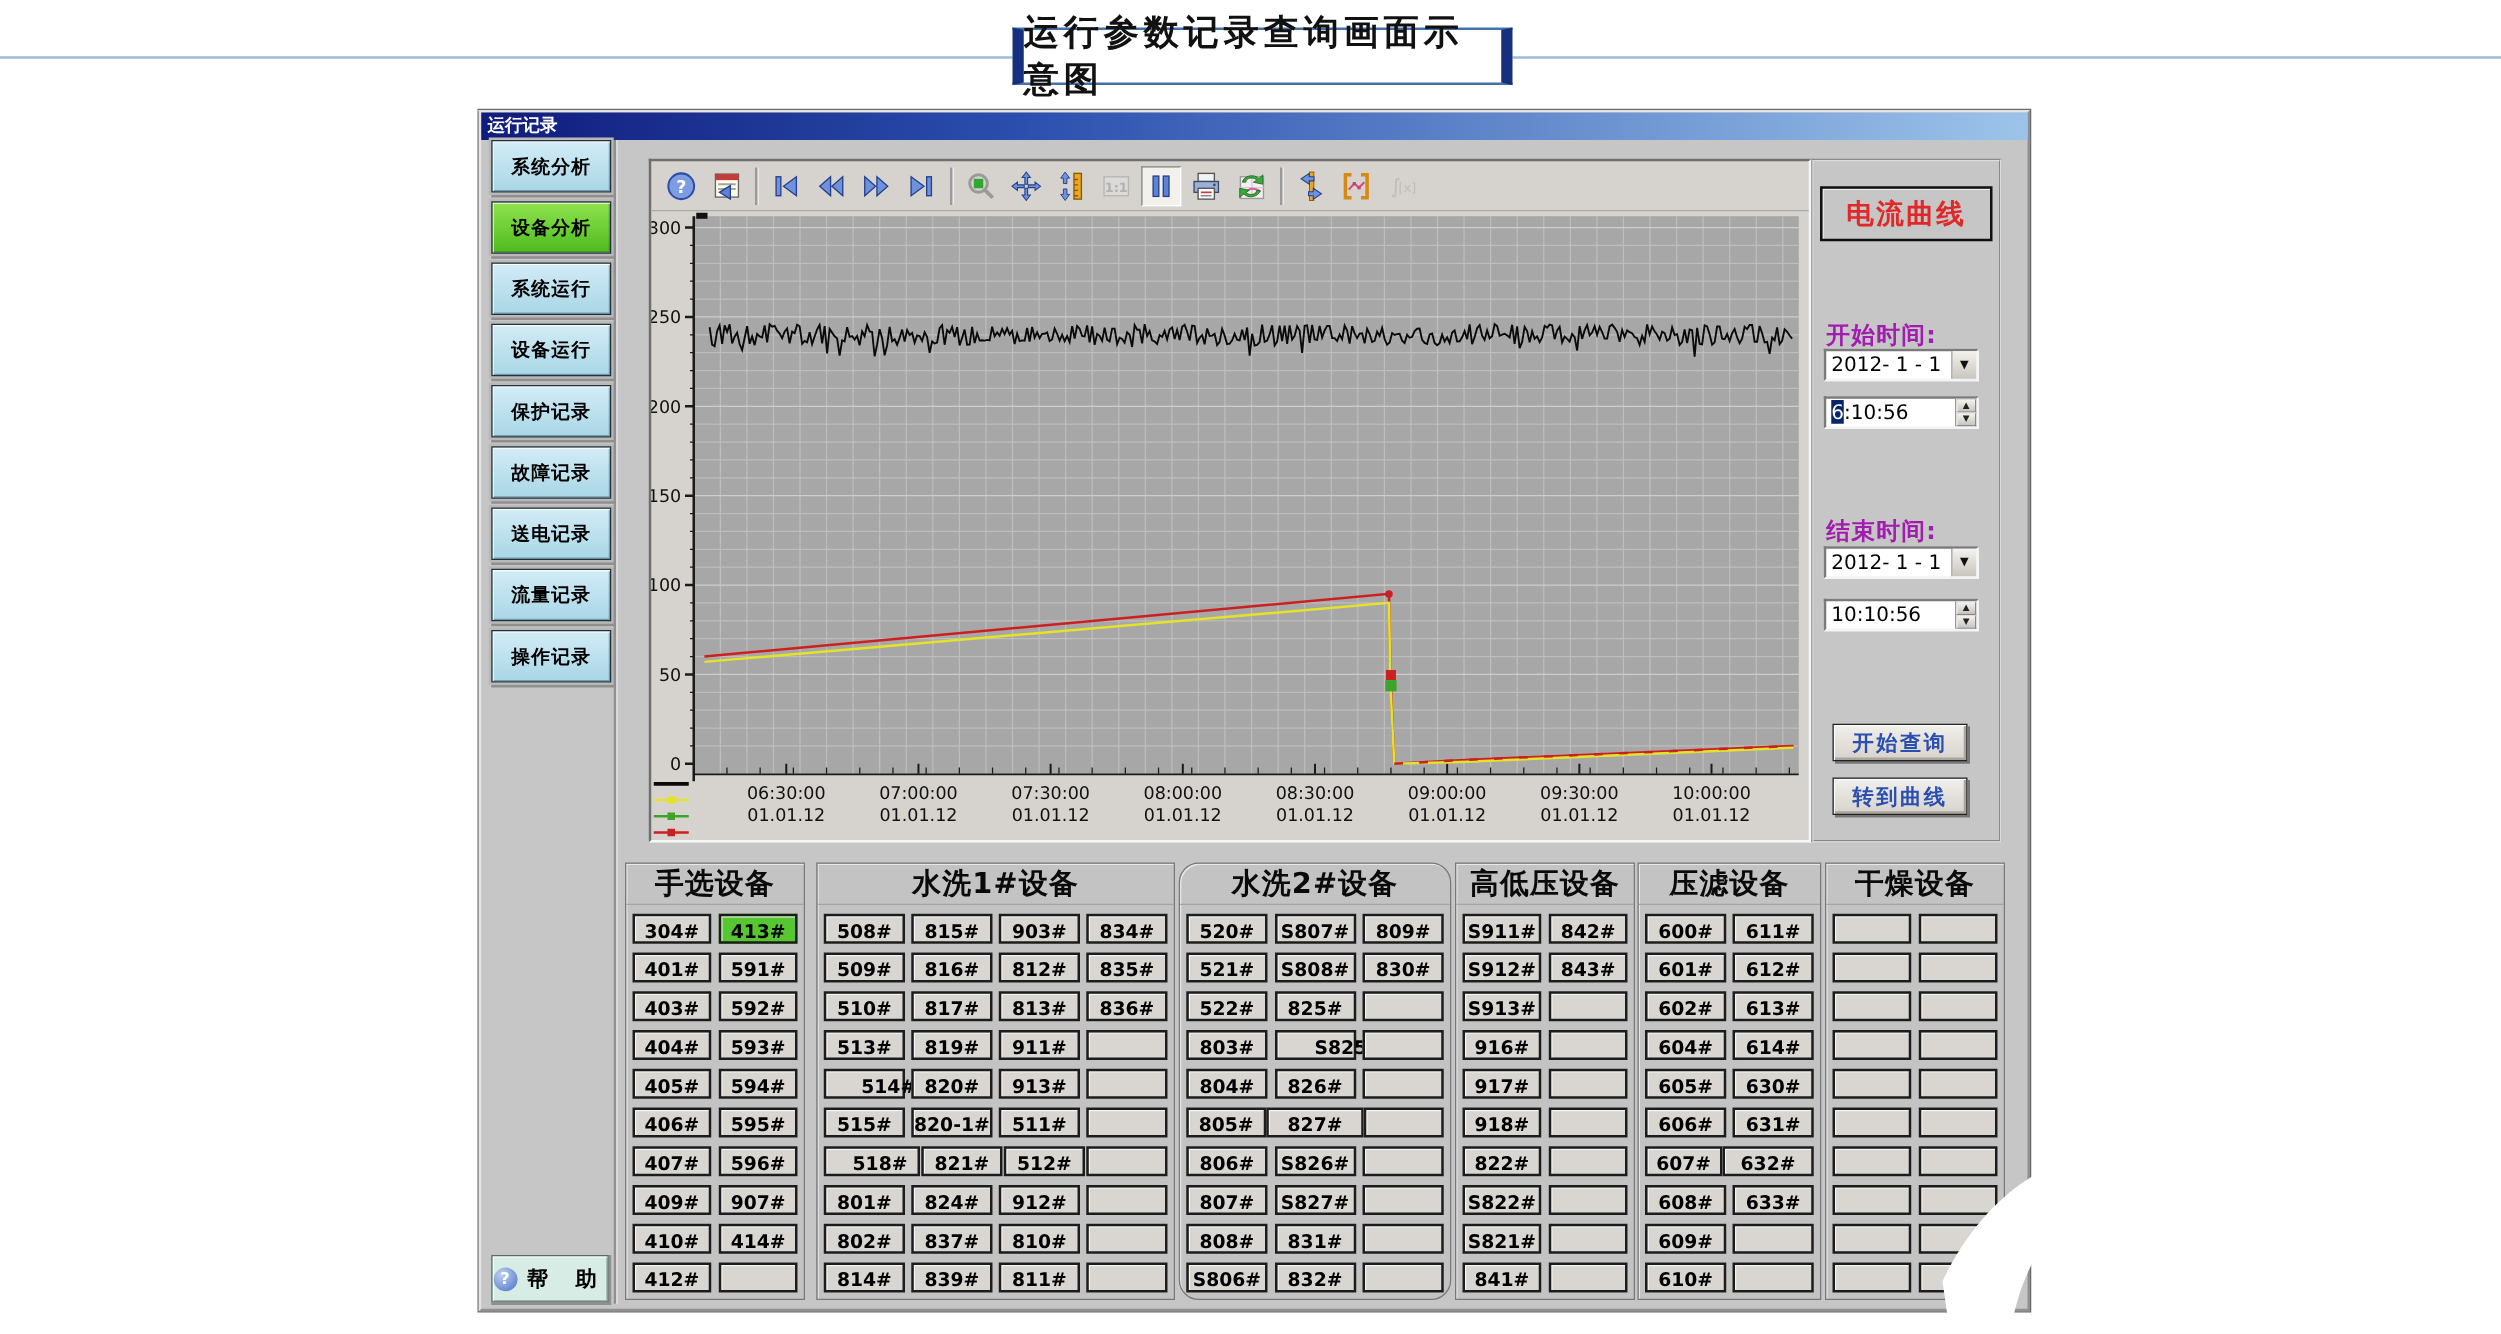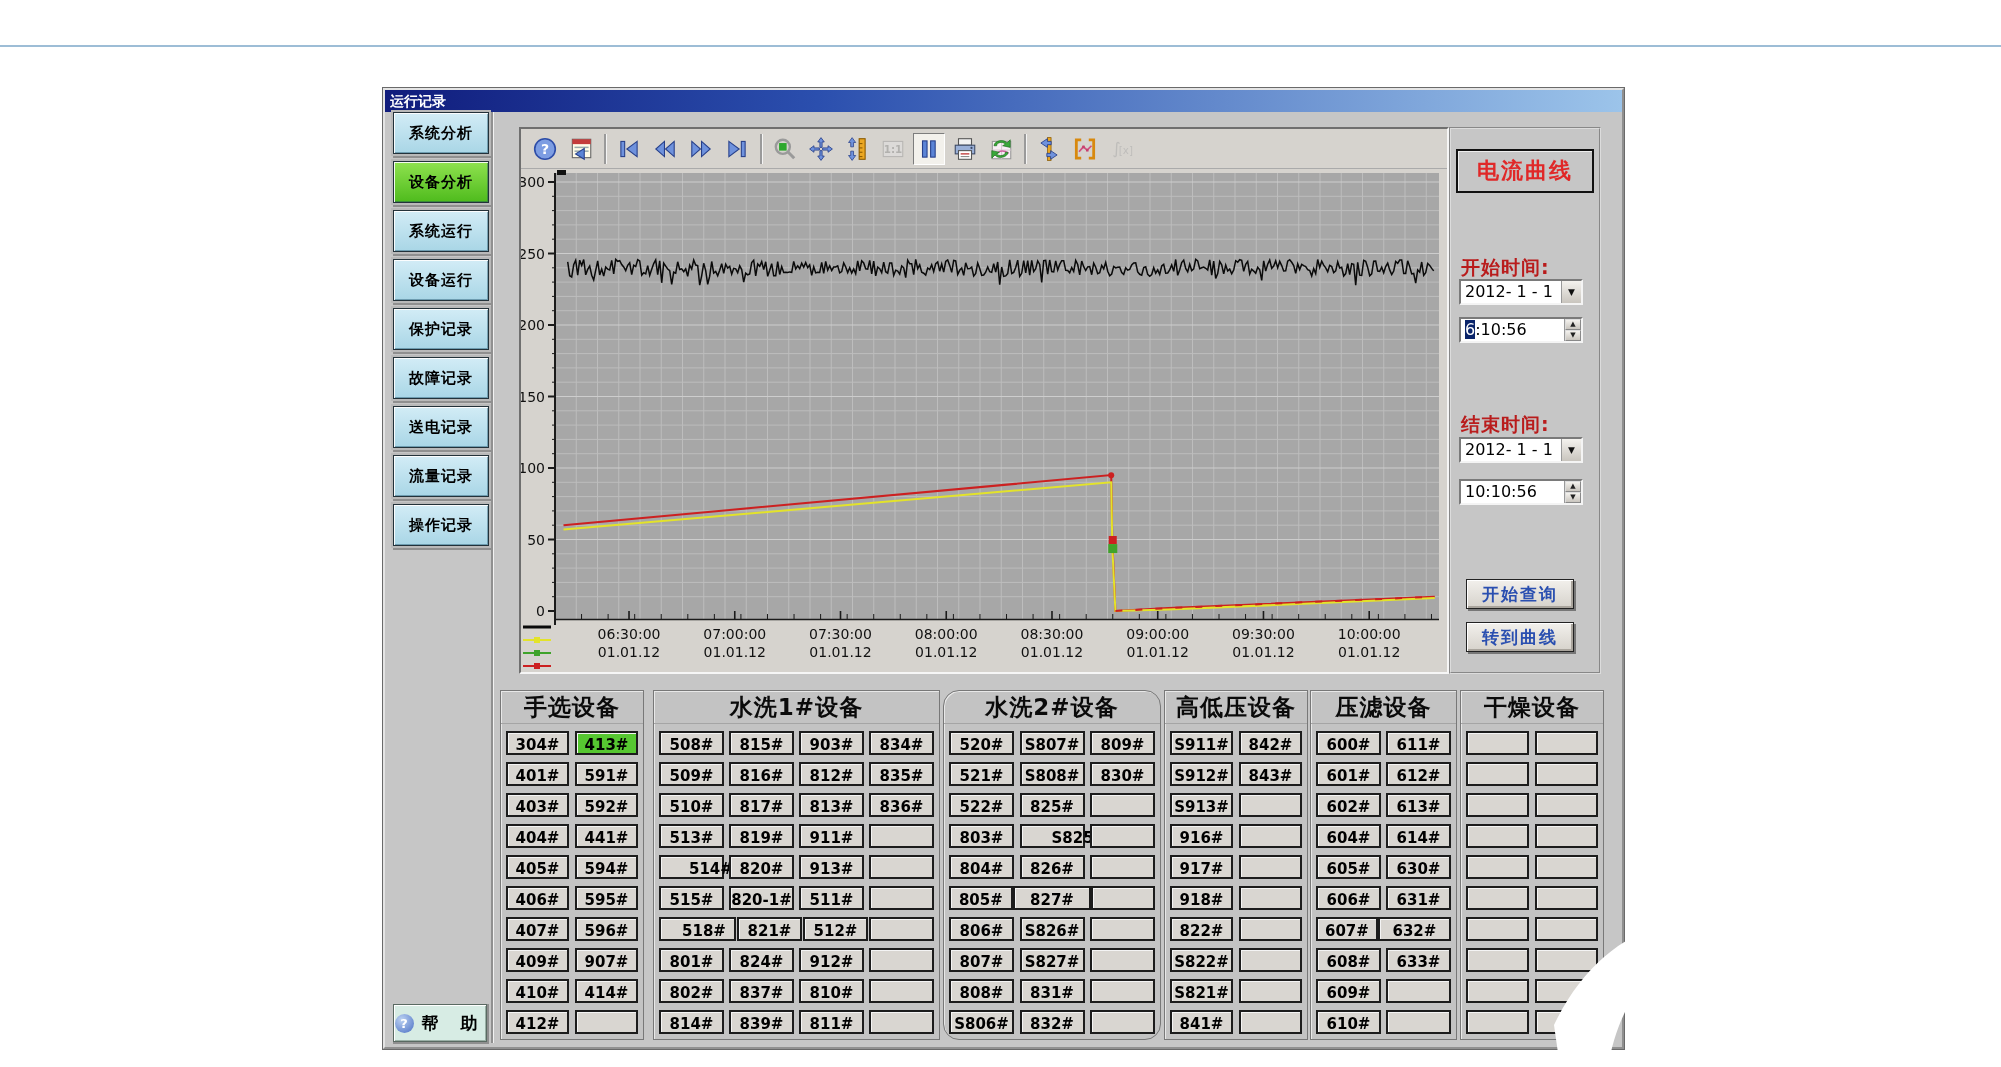--- a/index.html
+++ b/index.html
@@ -43,21 +43,21 @@
   .tbtn.pressed{background:#f3f1ec;border:1px solid;border-color:#7d7d7d #fff #fff #7d7d7d;}
   .tbtn.disabled{opacity:.5;filter:grayscale(1);}
   .tsep{width:2px;height:30px;margin:0 5px;background:#9a9a9a;box-shadow:1px 0 0 #f4f4f4;}
   #chart-svg{position:absolute;left:0;top:41px;}
   
   #right-panel{position:absolute;left:1064px;top:37px;width:152px;height:547px;background:#c6c6c6;
     border:2px groove #dcdcdc;box-sizing:border-box;}
   #curve-title{position:absolute;left:5px;top:20px;width:134px;height:40px;border:2px solid #111;
     display:flex;align-items:center;justify-content:center;color:#e02828;font-size:22px;font-weight:bold;letter-spacing:2px;
     box-shadow:inset 1px 1px 0 #eee;}
-  .rp-label{position:absolute;left:10px;font-size:19px;font-weight:bold;color:#b91c1c;letter-spacing:1px;}
+  .rp-label{position:absolute;left:10px;font-size:19px;font-weight:bold;color:#a21caf;letter-spacing:1px;}
   .combo{position:absolute;left:8px;width:124px;height:26px;background:#fff;border:2px solid;
     border-color:#7a7a7a #f4f4f4 #f4f4f4 #7a7a7a;box-sizing:border-box;display:flex;}
   .combo .val{flex:1;font-size:16px;color:#000;line-height:22px;padding-left:4px;white-space:nowrap;}
   .drop-btn{width:19px;background:linear-gradient(#f4f2ee,#c9c5be);border-left:1px solid #999;
     display:flex;align-items:center;justify-content:center;font-size:9px;color:#111;}
   .spin-btns{width:16px;display:flex;flex-direction:column;border-left:1px solid #999;}
   .spin-btns div{flex:1;background:linear-gradient(#f4f2ee,#c9c5be);border:1px outset #ddd;
     font-size:7px;line-height:9px;text-align:center;color:#222;}
   .sel{background:#0a246a;color:#fff;}
   .rp-btn{position:absolute;left:15px;width:106px;height:28px;background:linear-gradient(#f2f0ec,#d6d2cb);
@@ -69,20 +69,21 @@
   .dev-row{display:flex;justify-content:space-between;padding:0 5px;margin-top:7px;}
   .dev-cell{height:24px;line-height:24px;text-align:center;font-size:15px;font-weight:bold;color:#000;
     background:#d9d6d1;border:2px solid #1c1c1c;box-sizing:border-box;box-shadow:inset 1px 1px 0 #f4f4f4;}
   .dev-cell.hl{background:#56c731;}
 </style>
 </head>
 <body>
 
 <div id="stage">
   <div id="top-rule"></div>
+  <div id="title-box">运行参数记录查询画面示意图</div>
 
   <div id="win">
     <div id="titlebar">运行记录</div>
     <div id="sidebar"></div>
       <div class="side-btn" style="top: 414px;">操作记录</div>
       <div class="side-btn" style="top: 365px;">流量记录</div>
       <div class="side-btn" style="top: 316px;">送电记录</div>
       <div class="side-btn" style="top: 267px;">故障记录</div>
       <div class="side-btn" style="top: 218px;">保护记录</div>
       <div class="side-btn" style="top: 169px;">设备运行</div>
@@ -453,21 +454,21 @@
           <div class="dev-row">
             <div class="dev-cell" style="width: 63px;">401#</div>
             <div class="dev-cell" style="width: 63px;">591#</div>
           </div>
           <div class="dev-row">
             <div class="dev-cell" style="width: 63px;">403#</div>
             <div class="dev-cell" style="width: 63px;">592#</div>
           </div>
           <div class="dev-row">
             <div class="dev-cell" style="width: 63px;">404#</div>
-            <div class="dev-cell" style="width: 63px;">441#</div>
+            <div class="dev-cell" style="width: 63px;">593#</div>
           </div>
           <div class="dev-row">
             <div class="dev-cell" style="width: 63px;">405#</div>
             <div class="dev-cell" style="width: 63px;">594#</div>
           </div>
           <div class="dev-row">
             <div class="dev-cell" style="width: 63px;">406#</div>
             <div class="dev-cell" style="width: 63px;">595#</div>
           </div>
           <div class="dev-row">

